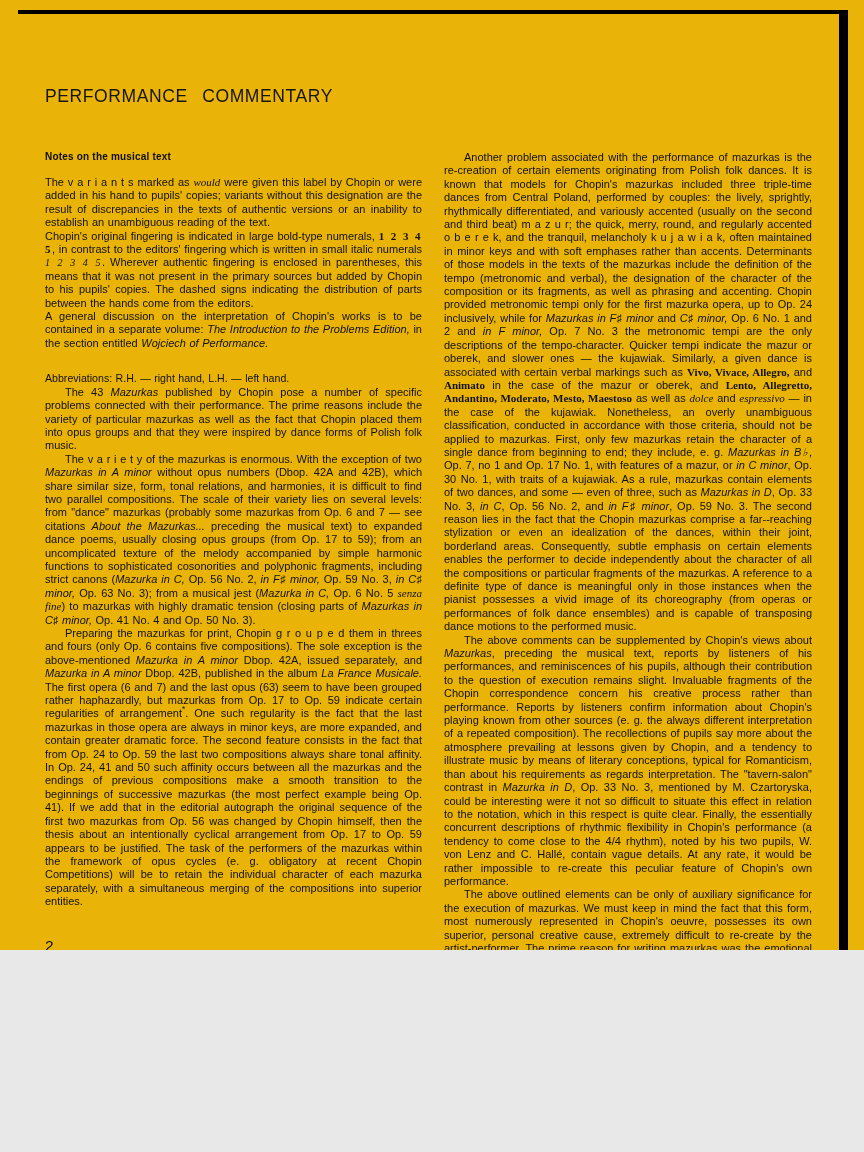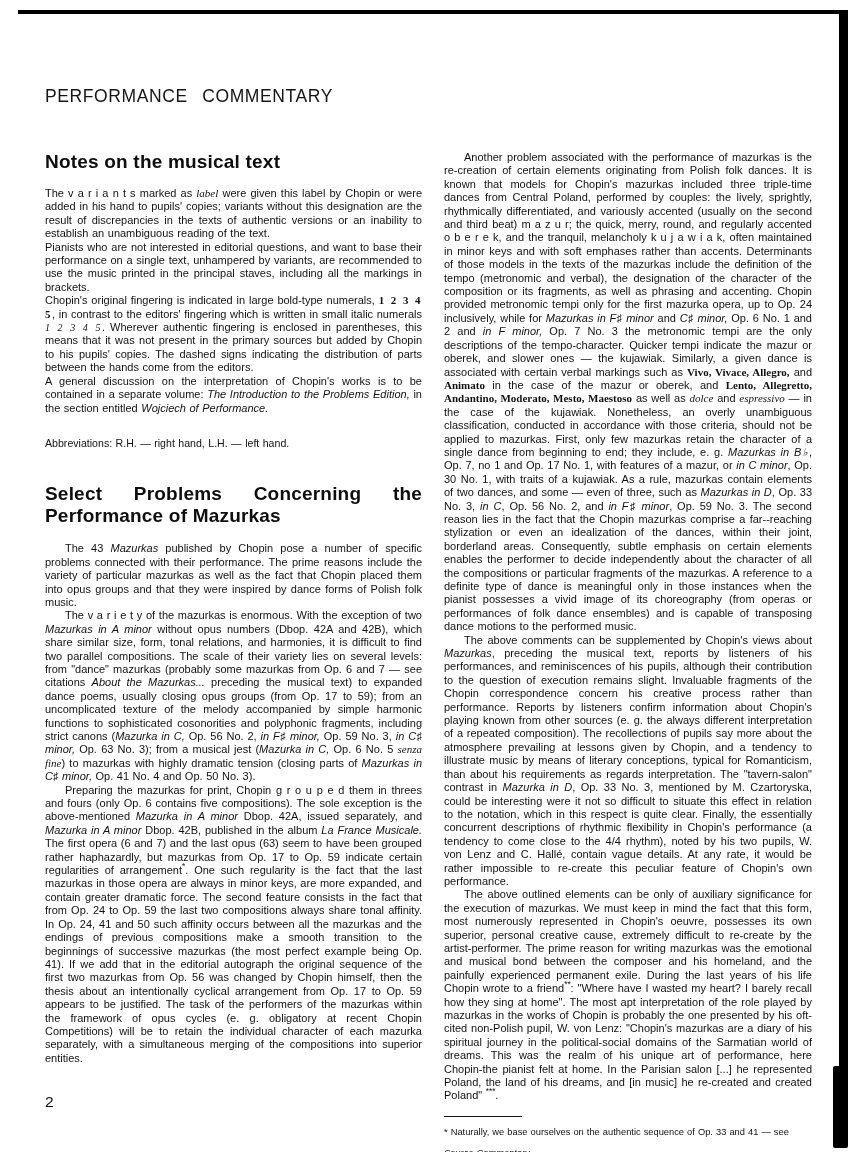--- a/index.html
+++ b/index.html
@@ -1,20 +1,20 @@
 <!DOCTYPE html>
 <html><head>
 <meta charset="utf-8">
 <style>
   html, body { margin: 0; padding: 0; background: #e8e8e8; }
   .page {
     position: relative;
     width: 864px;
-    height: 1152px;
-    background: #ffffff;
+    height: 950px;
+    background: #eab308;
     overflow: hidden;
     font-family: "Liberation Sans", sans-serif;
     color: #111111;
     -webkit-font-smoothing: antialiased;
   }
   .scan-border-top {
     position: absolute; left: 18px; top: 10px;
     width: 824px; height: 4px; background: #000;
   }
   .scan-border-right {
@@ -31,21 +31,21 @@
     font-size: 17.5px;
     font-weight: 400;
     letter-spacing: 0.6px;
     word-spacing: 9px;
     color: #151515;
   }
   .columns { display: flex; gap: 22px; margin-top: 44px; }
   .col-left  { width: 377px; flex: 0 0 377px; }
   .col-right { width: 368px; flex: 0 0 368px; }
   h2 {
-    font-size: 19px;
+    font-size: 10px;
     font-weight: 700;
     margin: 0 0 14px 0;
     letter-spacing: 0.2px;
     color: #0e0e0e;
   }
   h2.justify { text-align: justify; }
   .body-text p {
     margin: 0;
     font-size: 11px;
     line-height: 13.4px;
@@ -90,27 +90,25 @@
   <div class="scan-border-right"></div>
   <div class="scan-border-blob"></div>
 
   <div class="content">
     <h1 class="doc-title">PERFORMANCE  COMMENTARY</h1>
 
     <div class="columns">
 
       <div class="col-left body-text">
         <h2>Notes on the musical text</h2>
-        <p>The  v a r i a n t s  marked as <span class="isf">label</span> were given this label by Chopin or were added in his hand to pupils' copies; variants without this designation are the result of discrepancies in the texts of authentic versions or an inability to establish an unambiguous reading of the text.</p>
-        <p>Pianists who are not interested in editorial questions, and want to base their performance on a single text, unhampered by variants, are recommended to use the music printed in the principal staves, including all the markings in brackets.</p>
+        <p>The  v a r i a n t s  marked as <span class="isf">would</span> were given this label by Chopin or were added in his hand to pupils' copies; variants without this designation are the result of discrepancies in the texts of authentic versions or an inability to establish an unambiguous reading of the text.</p>
         <p>Chopin's original fingering is indicated in large bold-type numerals, <span class="bnum">1 2 3 4 5</span>, in contrast to the editors' fingering which is written in small italic numerals <span class="inum">1 2 3 4 5</span>. Wherever authentic fingering is enclosed in parentheses, this means that it was not present in the primary sources but added by Chopin to his pupils' copies. The dashed signs indicating the distribution of parts between the hands come from the editors.</p>
         <p>A general discussion on the interpretation of Chopin's works is to be contained in a separate volume: <i>The Introduction to the Problems Edition,</i> in the section entitled <i>Wojciech of Performance.</i></p>
         <p class="abbrev">Abbreviations: R.H. — right hand, L.H. — left hand.</p>
 
-        <h2 class="h2-mazurkas justify">Select Problems Concerning the Performance of Mazurkas</h2>
         <p class="indent">The 43 <i>Mazurkas</i> published by Chopin pose a number of specific problems connected with their performance. The prime reasons include the variety of particular mazurkas as well as the fact that Chopin placed them into opus groups and that they were inspired by dance forms of Polish folk music.</p>
         <p class="indent">The  v a r i e t y  of the mazurkas is enormous. With the exception of two <i>Mazurkas in A minor</i> without opus numbers (Dbop. 42A and 42B), which share similar size, form, tonal relations, and harmonies, it is difficult to find two parallel compositions. The scale of their variety lies on several levels: from "dance" mazurkas (probably some mazurkas from Op. 6 and 7 — see citations <i>About the Mazurkas...</i> preceding the musical text) to expanded dance poems, usually closing opus groups (from Op. 17 to 59); from an uncomplicated texture of the melody accompanied by simple harmonic functions to sophisticated cosonorities and polyphonic fragments, including strict canons (<i>Mazurka in C,</i> Op. 56 No. 2, <i>in F♯ minor,</i> Op. 59 No. 3, <i>in C♯ minor,</i> Op. 63 No. 3); from a musical jest (<i>Mazurka in C,</i> Op. 6 No. 5 <span class="isf">senza fine</span>) to mazurkas with highly dramatic tension (closing parts of <i>Mazurkas in C♯ minor,</i> Op. 41 No. 4 and Op. 50 No. 3).</p>
         <p class="indent">Preparing the mazurkas for print, Chopin  g r o u p e d  them in threes and fours (only Op. 6 contains five compositions). The sole exception is the above-mentioned <i>Mazurka in A minor</i> Dbop. 42A, issued separately, and <i>Mazurka in A minor</i> Dbop. 42B, published in the album <i>La France Musicale.</i> The first opera (6 and 7) and the last opus (63) seem to have been grouped rather haphazardly, but mazurkas from Op. 17 to Op. 59 indicate certain regularities of arrangement<sup>*</sup>. One such regularity is the fact that the last mazurkas in those opera are always in minor keys, are more expanded, and contain greater dramatic force. The second feature consists in the fact that from Op. 24 to Op. 59 the last two compositions always share tonal affinity. In Op. 24, 41 and 50 such affinity occurs between all the mazurkas and the endings of previous compositions make a smooth transition to the beginnings of successive mazurkas (the most perfect example being Op. 41). If we add that in the editorial autograph the original sequence of the first two mazurkas from Op. 56 was changed by Chopin himself, then the thesis about an intentionally cyclical arrangement from Op. 17 to Op. 59 appears to be justified. The task of the performers of the mazurkas within the framework of opus cycles (e. g. obligatory at recent Chopin Competitions) will be to retain the individual character of each mazurka separately, with a simultaneous merging of the compositions into superior entities.</p>
 
         <div class="page-number">2</div>
       </div>
 
       <div class="col-right body-text">
         <p class="indent">Another problem associated with the performance of mazurkas is the re-creation of certain elements originating from Polish folk dances. It is known that models for Chopin's mazurkas included three triple-time dances from Central Poland, performed by couples: the lively, sprightly, rhythmically differentiated, and variously accented (usually on the second and third beat)  m a z u r;  the quick, merry, round, and regularly accented  o b e r e k,  and the tranquil, melancholy  k u j a w i a k,  often maintained in minor keys and with soft emphases rather than accents. Determinants of those models in the texts of the mazurkas include the definition of the tempo (metronomic and verbal), the designation of the character of the composition or its fragments, as well as phrasing and accenting. Chopin provided metronomic tempi only for the first mazurka opera, up to Op. 24 inclusively, while for <i>Mazurkas in F♯ minor</i> and <i>C♯ minor,</i> Op. 6 No. 1 and 2 and <i>in F minor,</i> Op. 7 No. 3 the metronomic tempi are the only descriptions of the tempo-character. Quicker tempi indicate the mazur or oberek, and slower ones — the kujawiak. Similarly, a given dance is associated with certain verbal markings such as <span class="bsf">Vivo, Vivace, Allegro,</span> and <span class="bsf">Animato</span> in the case of the mazur or oberek, and <span class="bsf">Lento, Allegretto, Andantino, Moderato, Mesto, Maestoso</span> as well as <span class="isf">dolce</span> and <span class="isf">espressivo</span> — in the case of the kujawiak. Nonetheless, an overly unambiguous classification, conducted in accordance with those criteria, should not be applied to mazurkas. First, only few mazurkas retain the character of a single dance from beginning to end; they include, e. g. <i>Mazurkas in B♭</i>, Op. 7, no 1 and Op. 17 No. 1, with features of a mazur, or <i>in C minor</i>, Op. 30 No. 1, with traits of a kujawiak. As a rule, mazurkas contain elements of two dances, and some — even of three, such as <i>Mazurkas in D</i>, Op. 33 No. 3, <i>in C</i>, Op. 56 No. 2, and <i>in F♯ minor</i>, Op. 59 No. 3. The second reason lies in the fact that the Chopin mazurkas comprise a far--reaching stylization or even an idealization of the dances, within their joint, borderland areas. Consequently, subtle emphasis on certain elements enables the performer to decide independently about the character of all the compositions or particular fragments of the mazurkas. A reference to a definite type of dance is meaningful only in those instances when the pianist possesses a vivid image of its choreography (from operas or performances of folk dance ensembles) and is capable of transposing dance motions to the performed music.</p>
         <p class="indent">The above comments can be supplemented by Chopin's views about <i>Mazurkas</i>, preceding the musical text, reports by listeners of his performances, and reminiscences of his pupils, although their contribution to the question of execution remains slight. Invaluable fragments of the Chopin correspondence concern his creative process rather than performance. Reports by listeners confirm information about Chopin's playing known from other sources (e. g. the always different interpretation of a repeated composition). The recollections of pupils say more about the atmosphere prevailing at lessons given by Chopin, and a tendency to illustrate music by means of literary conceptions, typical for Romanticism, than about his requirements as regards interpretation. The "tavern-salon" contrast in <i>Mazurka in D</i>, Op. 33 No. 3, mentioned by M. Czartoryska, could be interesting were it not so difficult to situate this effect in relation to the notation, which in this respect is quite clear. Finally, the essentially concurrent descriptions of rhythmic flexibility in Chopin's performance (a tendency to come close to the 4/4 rhythm), noted by his two pupils, W. von Lenz and C. Hallé, contain vague details. At any rate, it would be rather impossible to re-create this peculiar feature of Chopin's own performance.</p>

